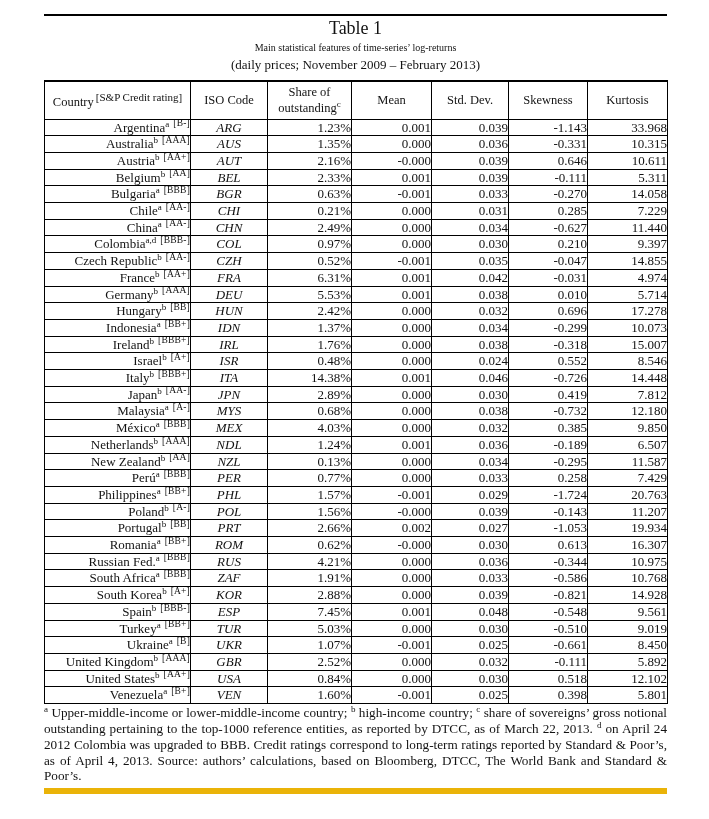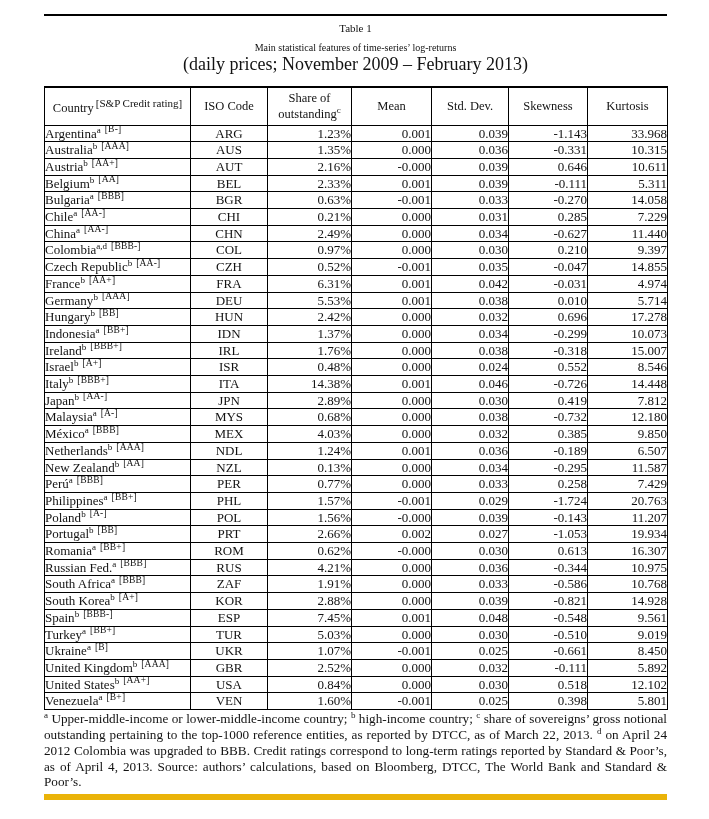--- a/index.html
+++ b/index.html
@@ -18,31 +18,31 @@
     width: 623px;
     margin: 14px 0 0 44px;
   }
   
   .title-block {
     border-top: 2px solid #000;
     text-align: center;
     padding-top: 3px;
   }
   .t1 {
-    font-size: 11px;
+    font-size: 18px;
     line-height: 19px;
   }
   .t2 {
     font-size: 10px;
     line-height: 19px;
   }
   .t3 {
-    font-size: 18px;
+    font-size: 13px;
     line-height: 15px;
-    padding-bottom: 14px;
+    padding-bottom: 8px;
   }
   
   table.stats {
     width: 623px;
     border-collapse: collapse;
     table-layout: fixed;
   }
   table.stats th,
   table.stats td {
     border: 1px solid #000;
@@ -68,36 +68,37 @@
     line-height: 0;
   }
   table.stats td {
     height: 15.7px;
     line-height: 15.7px;
     font-size: 13px;
     padding: 0;
     vertical-align: middle;
   }
   td.c-country {
-    text-align: left;
+    text-align: right;
     padding-left: 6px;
     font-size: 13.5px;
   }
   sup.marker {
     font-size: 9px;
     line-height: 0;
   }
   sup.rating {
     font-size: 9.5px;
     line-height: 0;
     margin-left: 4px;
     letter-spacing: 0.2px;
   }
   td.c-iso {
     text-align: center;
+    font-style: italic;
   }
   td.c-num {
     text-align: right;
     padding-right: 11px;
   }
   td.c-share { padding-right: 13px; }
   td.c-kurt  { padding-right: 8px; }
   
   .footnote {
     border-bottom: 6px solid #eab308;

